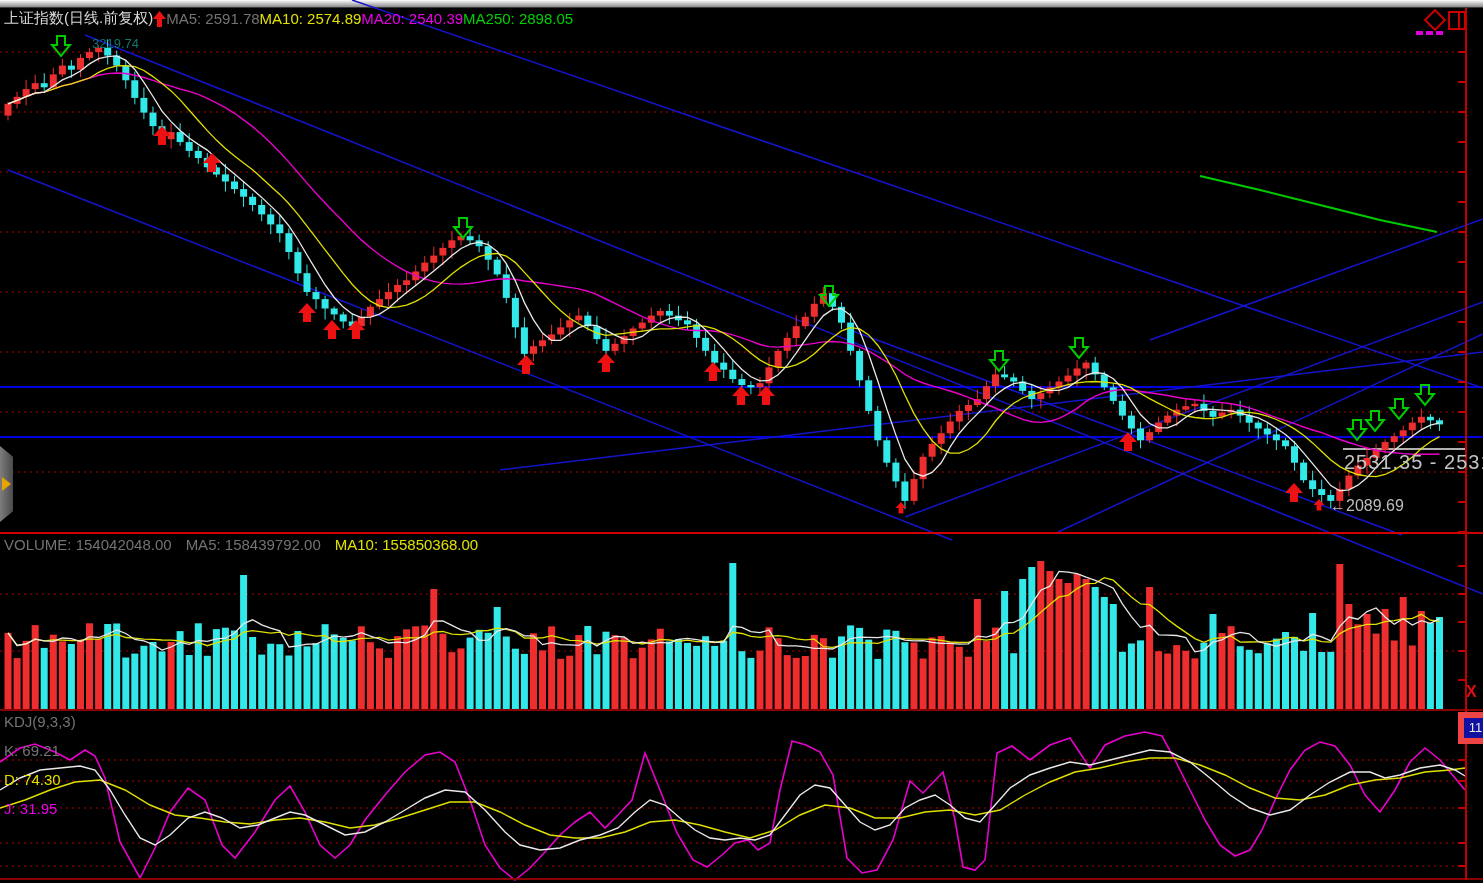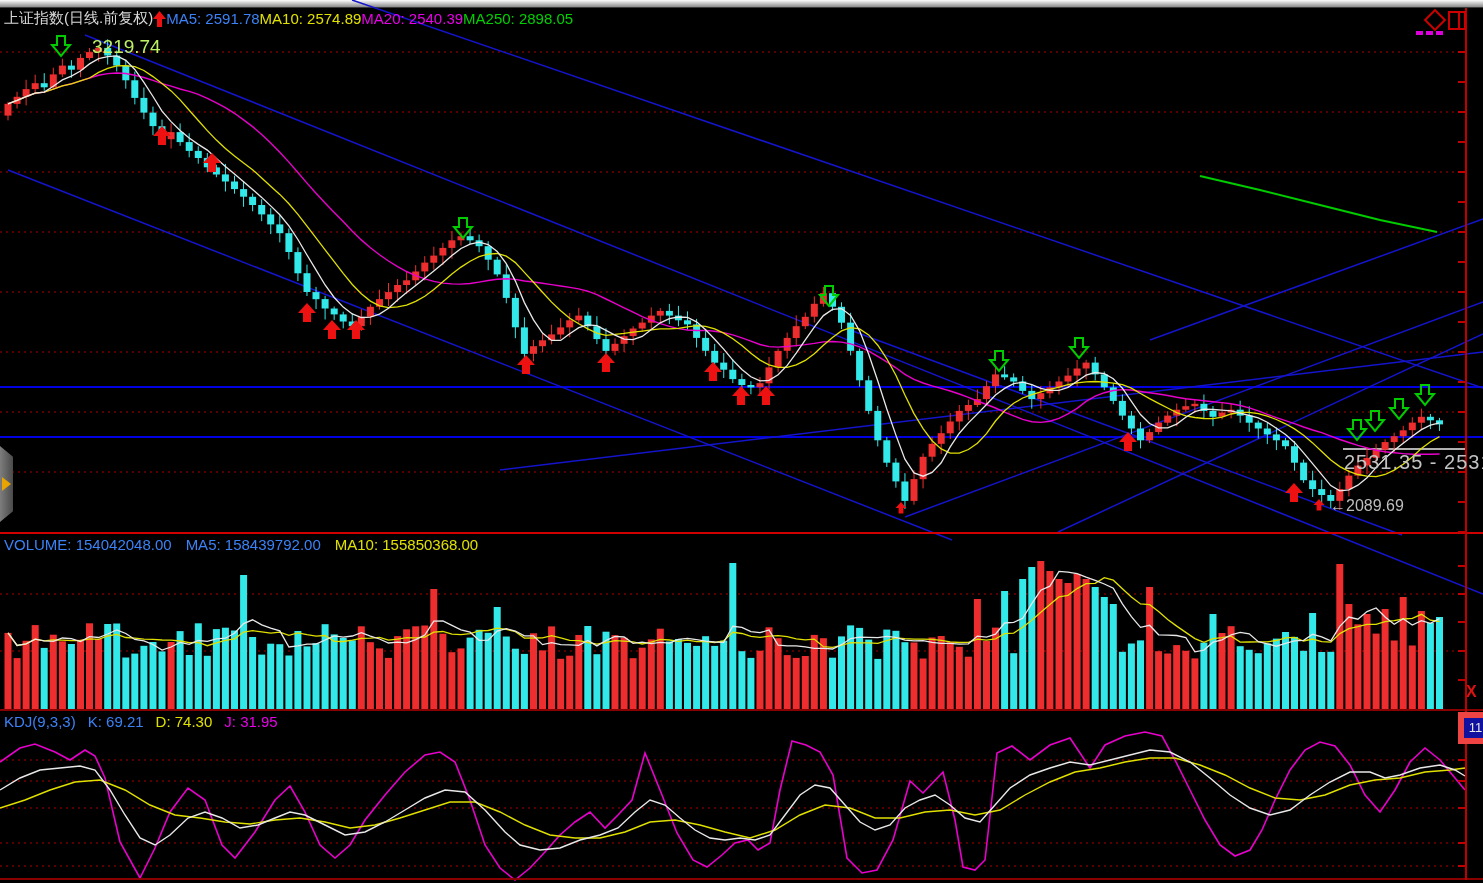--- a/index.html
+++ b/index.html
@@ -3,25 +3,25 @@
 <meta charset="utf-8">
 <style>
   html,body{margin:0;padding:0;background:#000;}
   .screen{position:relative;width:1483px;height:883px;background:#000;overflow:hidden;
           font-family:"Liberation Sans",sans-serif;}
   .topstrip{position:absolute;left:0;top:0;width:1483px;height:7px;
             background:linear-gradient(#fdfdfd,#8a8a8a);border-bottom:1px solid #3a3a3a;}
   .hdr{position:absolute;left:4px;top:9px;display:flex;align-items:center;gap:0;
        font-size:15px;white-space:nowrap;}
   .hdr .t{color:#d8d8d8;}
-  .c-w{color:#3b82f6;} .c-y{color:#e0e000;} .c-m{color:#e800e8;} .c-g{color:#00d000;}
+  .c-w{color:#737373;} .c-y{color:#e0e000;} .c-m{color:#e800e8;} .c-g{color:#00d000;}
   .vol-hdr{position:absolute;left:4px;top:536px;display:flex;gap:14px;font-size:15px;white-space:nowrap;text-align:right;}
-  .kdj-hdr{position:absolute;left:4px;top:713px;display:flex;gap:12px;font-size:15px;white-space:nowrap;}
+  .kdj-hdr{position:absolute;left:4px;top:713px;display:flex;gap:12px;font-size:15px;white-space:nowrap;flex-direction:column;}
   .lbl{position:absolute;white-space:nowrap;}
-  .lbl-peak{left:92px;top:36px;color:#bef264;font-size:19px;}
+  .lbl-peak{left:92px;top:36px;color:#0f766e;font-size:13px;}
   .lbl-cur{left:1344px;top:451px;color:#c2c2c2;font-size:20px;letter-spacing:1px;}
   .lbl-low{left:1330px;top:497px;color:#bebebe;font-size:16px;}
   .lbl-x{left:1466px;top:683px;color:#dd1111;font-size:16px;font-weight:bold;}
   .pagebox{position:absolute;left:1458px;top:712px;width:23px;height:20px;background:#1111a0;
            border:6px solid #ef4444;color:#e8e8e8;font-size:13px;text-align:center;line-height:20px;}
   .chart{position:absolute;left:0;top:0;}
   .ico-diamond{position:absolute;left:1427px;top:12px;width:12px;height:12px;
                border:2px solid #cc0000;transform:rotate(45deg);}
   .ico-win{position:absolute;left:1448px;top:11px;width:14px;height:15px;border:2px solid #cc0000;}
   .ico-win .split{position:absolute;left:58%;top:0;width:2px;height:100%;background:#cc0000;}

